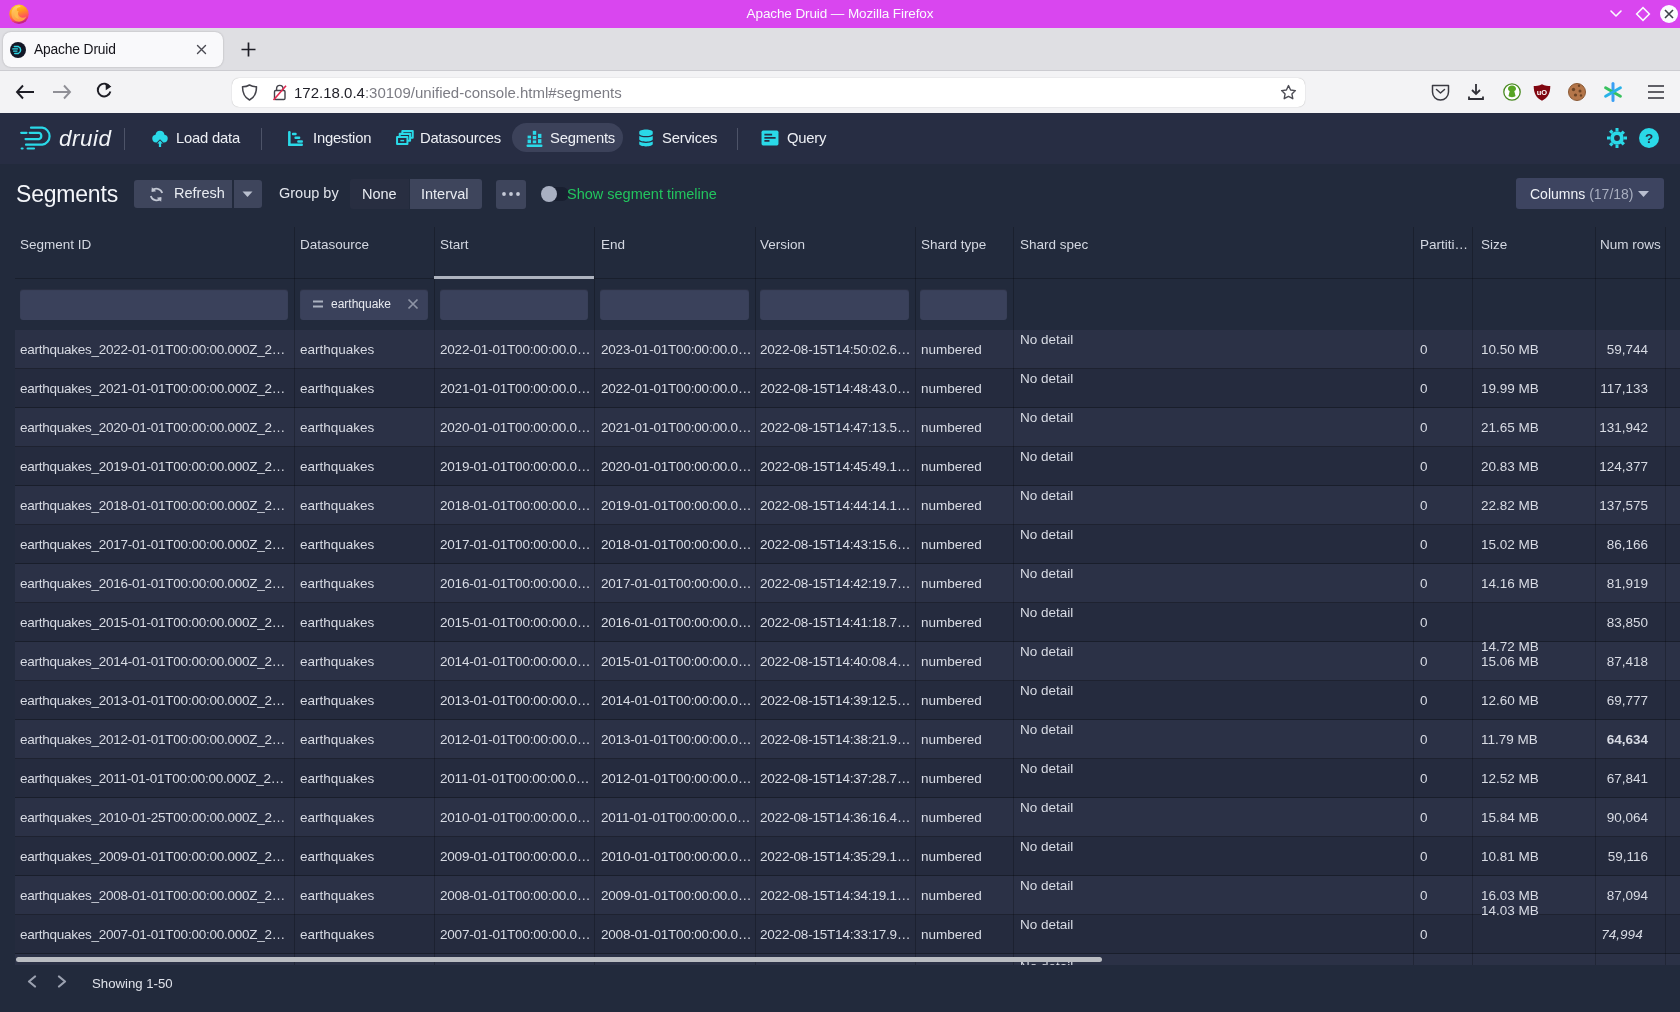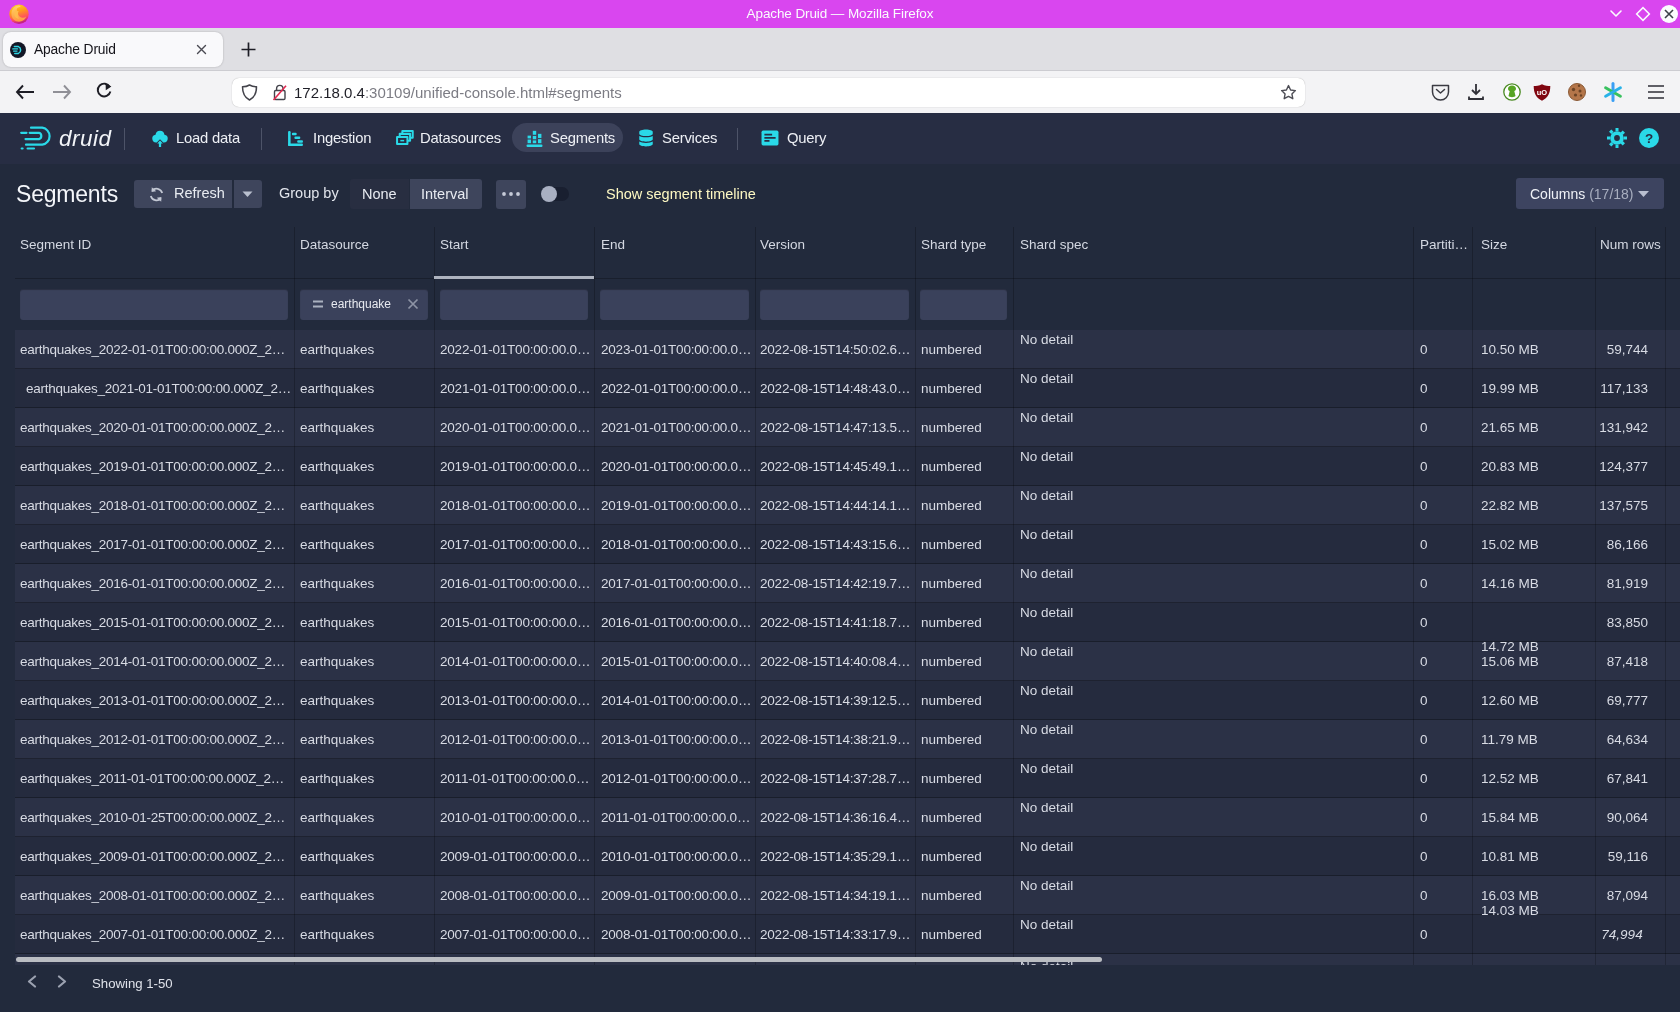--- a/index.html
+++ b/index.html
@@ -218,21 +218,21 @@
 <div class="abs btn-t" style="left:362px;top:186px">None</div>
 <div class="abs btn-t" style="left:421px;top:186px">Interval</div>
 <div class="abs btn" style="left:496px;top:179.5px;width:29.5px;height:29px"></div>
 <svg class="abs" style="left:501px;top:191px" width="20" height="6" viewBox="0 0 20 6">
 <circle cx="3" cy="3" r="1.9" fill="#c6cbd8"></circle>
     <circle cx="10" cy="3" r="1.9" fill="#c6cbd8"></circle>
     <circle cx="17" cy="3" r="1.9" fill="#c6cbd8"></circle>
 </svg>
 <div class="abs" style="left:541px;top:187px;width:28px;height:14px;background:#191f30;border-radius:7px;"></div>
 <div class="abs" style="left:540.5px;top:186px;width:16px;height:16px;background:#a9b0c2;border-radius:8px;"></div>
-<div class="abs btn-t" style="left:606px;top:186px;color:#fef9c3">Show segment timeline</div>
+<div class="abs btn-t" style="left:567px;top:186px;color:#22c55e">Show segment timeline</div>
 <div class="abs" style="left:1516px;top:178px;width:148px;height:31px;background:#3d4460;border-radius:3px;"></div>
 <div class="abs" style="left:1530px;top:186px;font-size:14px;color:#f0f2f7">Columns <span style="color:#a8aebf">(17/18)</span></div>
 <svg class="abs" style="left:1637px;top:190px" width="13" height="8" viewBox="0 0 13 8">
     <path d="M1 1 L6.5 7 L12 1 Z" fill="#b9bfd0"></path>
   </svg>
 <div class="abs hdr-t" style="left:20px">Segment ID</div>
 <div class="abs hdr-t" style="left:300px">Datasource</div>
 <div class="abs hdr-t" style="left:440px">Start</div>
 <div class="abs hdr-t" style="left:601px">End</div>
 <div class="abs hdr-t" style="left:760px">Version</div>
@@ -248,21 +248,21 @@
 <div class="abs cell" style="left:300px;width:130px;top:330px">earthquakes</div>
 <div class="abs cell ls" style="left:440px;width:152px;top:330px">2022-01-01T00:00:00.0…</div>
 <div class="abs cell ls" style="left:601px;width:152px;top:330px">2023-01-01T00:00:00.0…</div>
 <div class="abs cell ls" style="left:760px;width:153px;top:330px">2022-08-15T14:50:02.6…</div>
 <div class="abs cell" style="left:921px;width:90px;top:330px">numbered</div>
 <div class="abs cellt" style="left:1020px;top:332px">No detail</div>
 <div class="abs cell" style="left:1420px;width:50px;top:330px">0</div>
 <div class="abs cell" style="left:1481px;width:112px;top:330px">10.50 MB</div>
 <div class="abs cell" style="left:1596px;width:52px;top:330px;text-align:right;">59,744</div>
 <div class="abs row-even" style="left:15px;top:369px;width:1665px;height:39px;border-bottom:1px solid rgba(0,0,0,0.3);"></div>
-<div class="abs cell ls" style="left:20px;width:271px;top:369px;letter-spacing:-0.25px;text-align:right;">earthquakes_2021-01-01T00:00:00.000Z_2…</div>
+<div class="abs cell ls" style="left:20px;width:271px;top:369px;letter-spacing:-0.25px;">earthquakes_2021-01-01T00:00:00.000Z_2…</div>
 <div class="abs cell" style="left:300px;width:130px;top:369px">earthquakes</div>
 <div class="abs cell ls" style="left:440px;width:152px;top:369px">2021-01-01T00:00:00.0…</div>
 <div class="abs cell ls" style="left:601px;width:152px;top:369px">2022-01-01T00:00:00.0…</div>
 <div class="abs cell ls" style="left:760px;width:153px;top:369px">2022-08-15T14:48:43.0…</div>
 <div class="abs cell" style="left:921px;width:90px;top:369px">numbered</div>
 <div class="abs cellt" style="left:1020px;top:371px">No detail</div>
 <div class="abs cell" style="left:1420px;width:50px;top:369px">0</div>
 <div class="abs cell" style="left:1481px;width:112px;top:369px">19.99 MB</div>
 <div class="abs cell" style="left:1596px;width:52px;top:369px;text-align:right;">117,133</div>
 <div class="abs row-odd" style="left:15px;top:408px;width:1665px;height:39px;border-bottom:1px solid rgba(0,0,0,0.3);"></div>
@@ -356,21 +356,21 @@
 <div class="abs row-odd" style="left:15px;top:720px;width:1665px;height:39px;border-bottom:1px solid rgba(0,0,0,0.3);"></div>
 <div class="abs cell ls" style="left:20px;width:271px;top:720px;letter-spacing:-0.25px;">earthquakes_2012-01-01T00:00:00.000Z_2…</div>
 <div class="abs cell" style="left:300px;width:130px;top:720px">earthquakes</div>
 <div class="abs cell ls" style="left:440px;width:152px;top:720px">2012-01-01T00:00:00.0…</div>
 <div class="abs cell ls" style="left:601px;width:152px;top:720px">2013-01-01T00:00:00.0…</div>
 <div class="abs cell ls" style="left:760px;width:153px;top:720px">2022-08-15T14:38:21.9…</div>
 <div class="abs cell" style="left:921px;width:90px;top:720px">numbered</div>
 <div class="abs cellt" style="left:1020px;top:722px">No detail</div>
 <div class="abs cell" style="left:1420px;width:50px;top:720px">0</div>
 <div class="abs cell" style="left:1481px;width:112px;top:720px">11.79 MB</div>
-<div class="abs cell" style="left:1596px;width:52px;top:720px;text-align:right;">64,634</div>
+<div class="abs cell" style="left:1596px;width:52px;top:720px;text-align:right;font-weight:bold;">64,634</div>
 <div class="abs row-even" style="left:15px;top:759px;width:1665px;height:39px;border-bottom:1px solid rgba(0,0,0,0.3);"></div>
 <div class="abs cell ls" style="left:20px;width:271px;top:759px;letter-spacing:-0.25px;">earthquakes_2011-01-01T00:00:00.000Z_2…</div>
 <div class="abs cell" style="left:300px;width:130px;top:759px">earthquakes</div>
 <div class="abs cell ls" style="left:440px;width:152px;top:759px">2011-01-01T00:00:00.0…</div>
 <div class="abs cell ls" style="left:601px;width:152px;top:759px">2012-01-01T00:00:00.0…</div>
 <div class="abs cell ls" style="left:760px;width:153px;top:759px">2022-08-15T14:37:28.7…</div>
 <div class="abs cell" style="left:921px;width:90px;top:759px">numbered</div>
 <div class="abs cellt" style="left:1020px;top:761px">No detail</div>
 <div class="abs cell" style="left:1420px;width:50px;top:759px">0</div>
 <div class="abs cell" style="left:1481px;width:112px;top:759px">12.52 MB</div>

